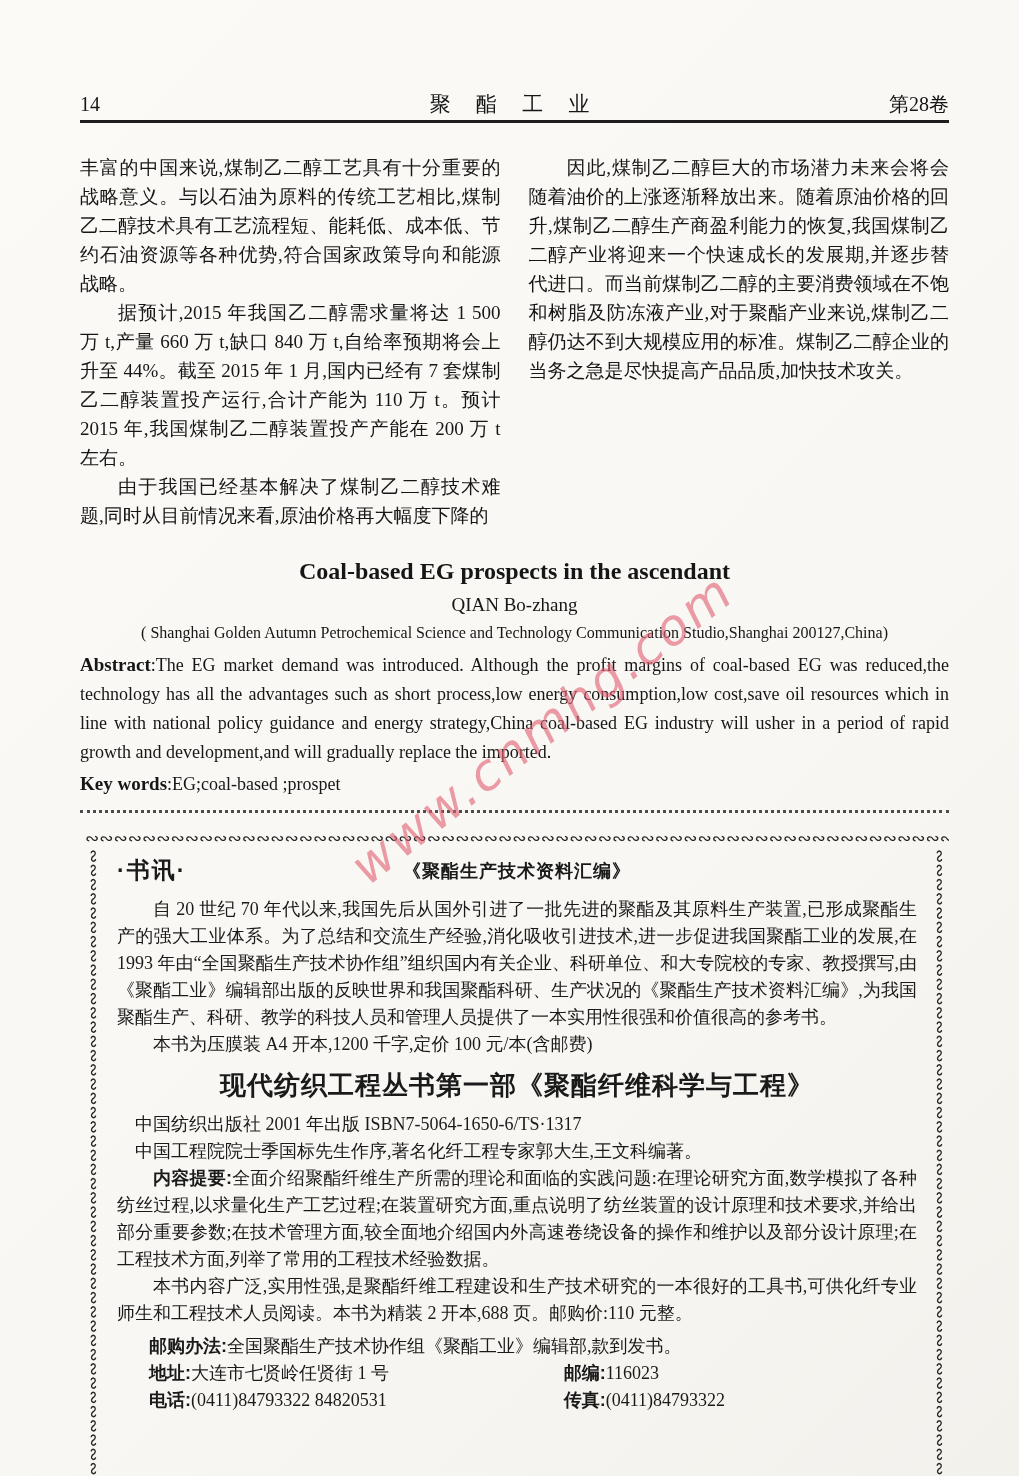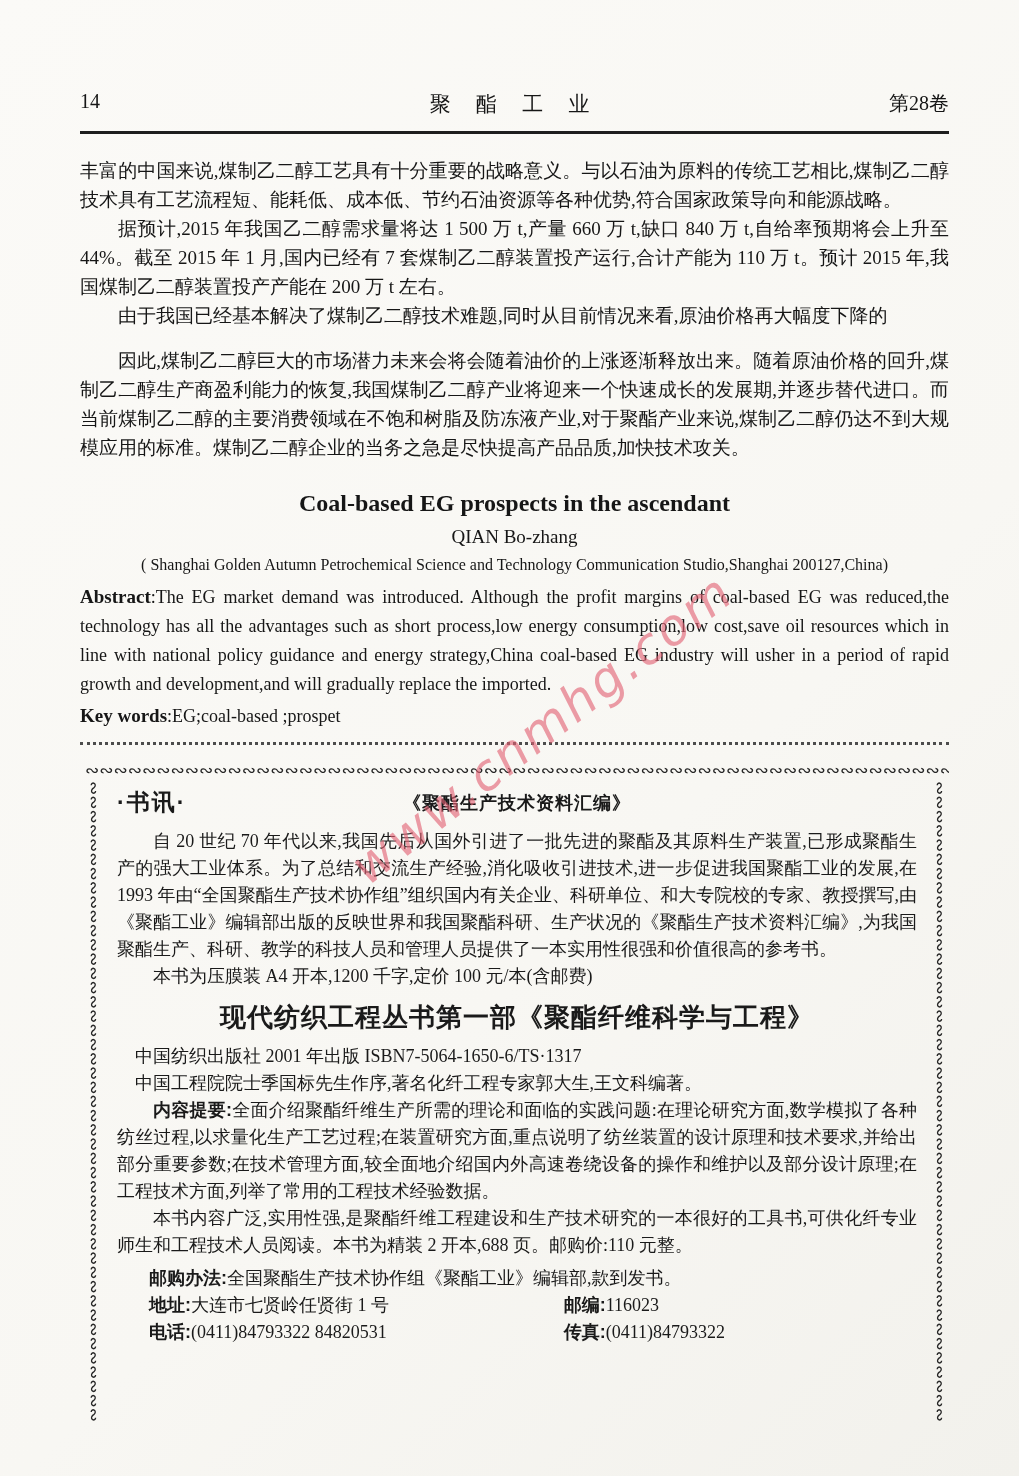--- a/index.html
+++ b/index.html
@@ -12,30 +12,30 @@
   .page{
     position:relative;
     width:1019px;height:1476px;
     box-sizing:border-box;
     padding:90px 70px 0 80px;
     background:linear-gradient(135deg,#fbfaf7 0%,#f8f7f3 60%,#f2f1ec 100%);
     overflow:hidden;
   }
   
   .page-header{
-    display:flex;align-items:flex-start;
+    display:flex;align-items:center;
     border-bottom:3px solid #1e1e1e;
-    padding-bottom:13px;
+    padding-bottom:2px;
     font-size:20px;
   }
   .pg-num{width:120px;text-align:left;}
   .pg-title{flex:1;text-align:center;letter-spacing:10px;font-size:21px;}
   .pg-vol{width:120px;text-align:right;}
   
-  .columns{display:flex;gap:16px;margin-top:22px;flex-direction:column;}
+  .columns{display:flex;gap:28px;margin-top:30px;}
   .col{flex:1;min-width:0;}
   .cjk{
     margin:0;
     font-size:19px;line-height:29px;
     text-align:justify;
     text-justify:inter-ideograph;
   }
   .ind{text-indent:2em;}
   .sm-ind{text-indent:1em;}
   .nojust{text-align:left;}

